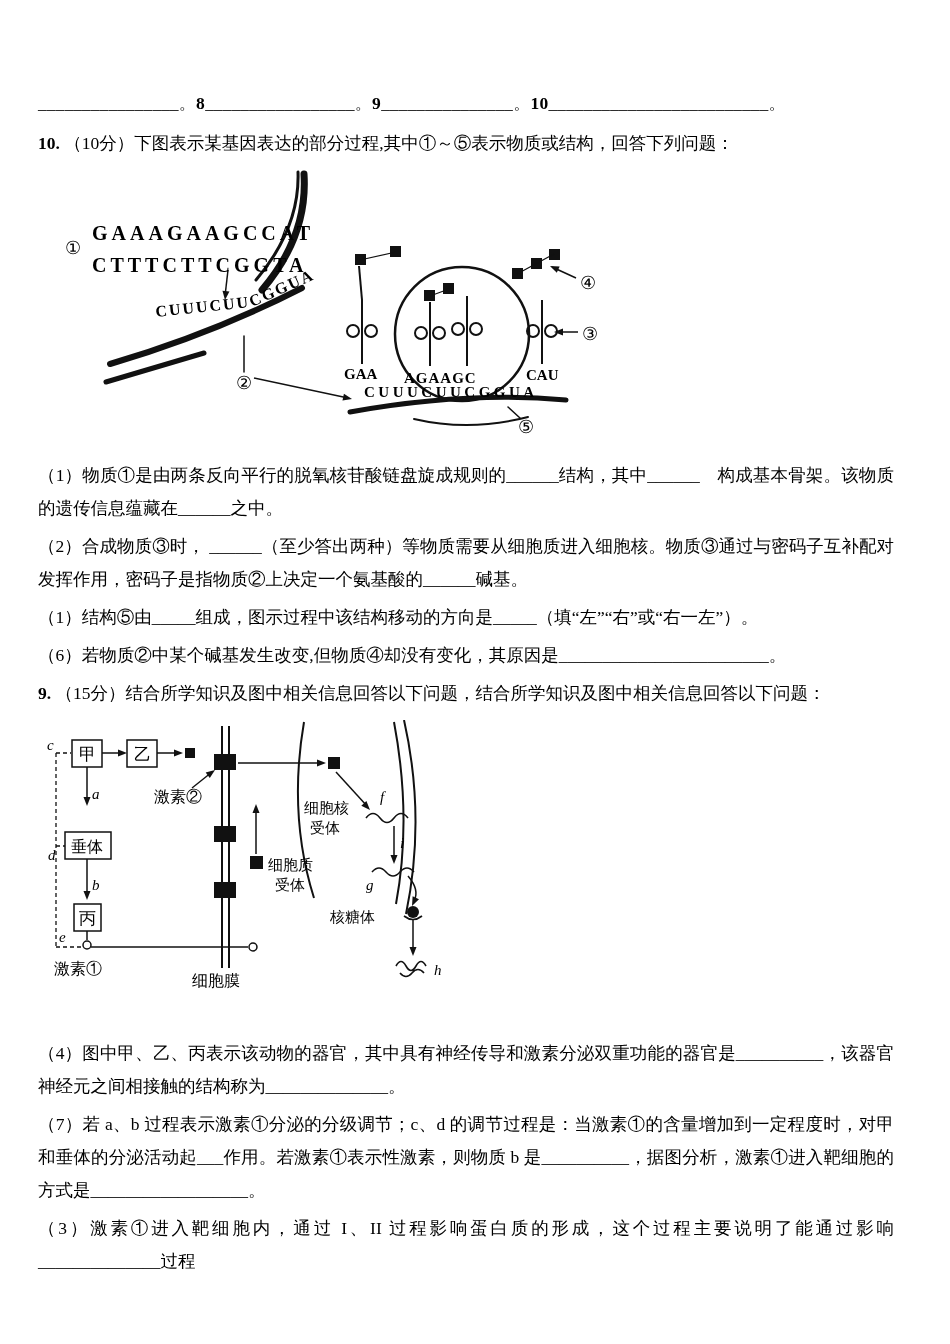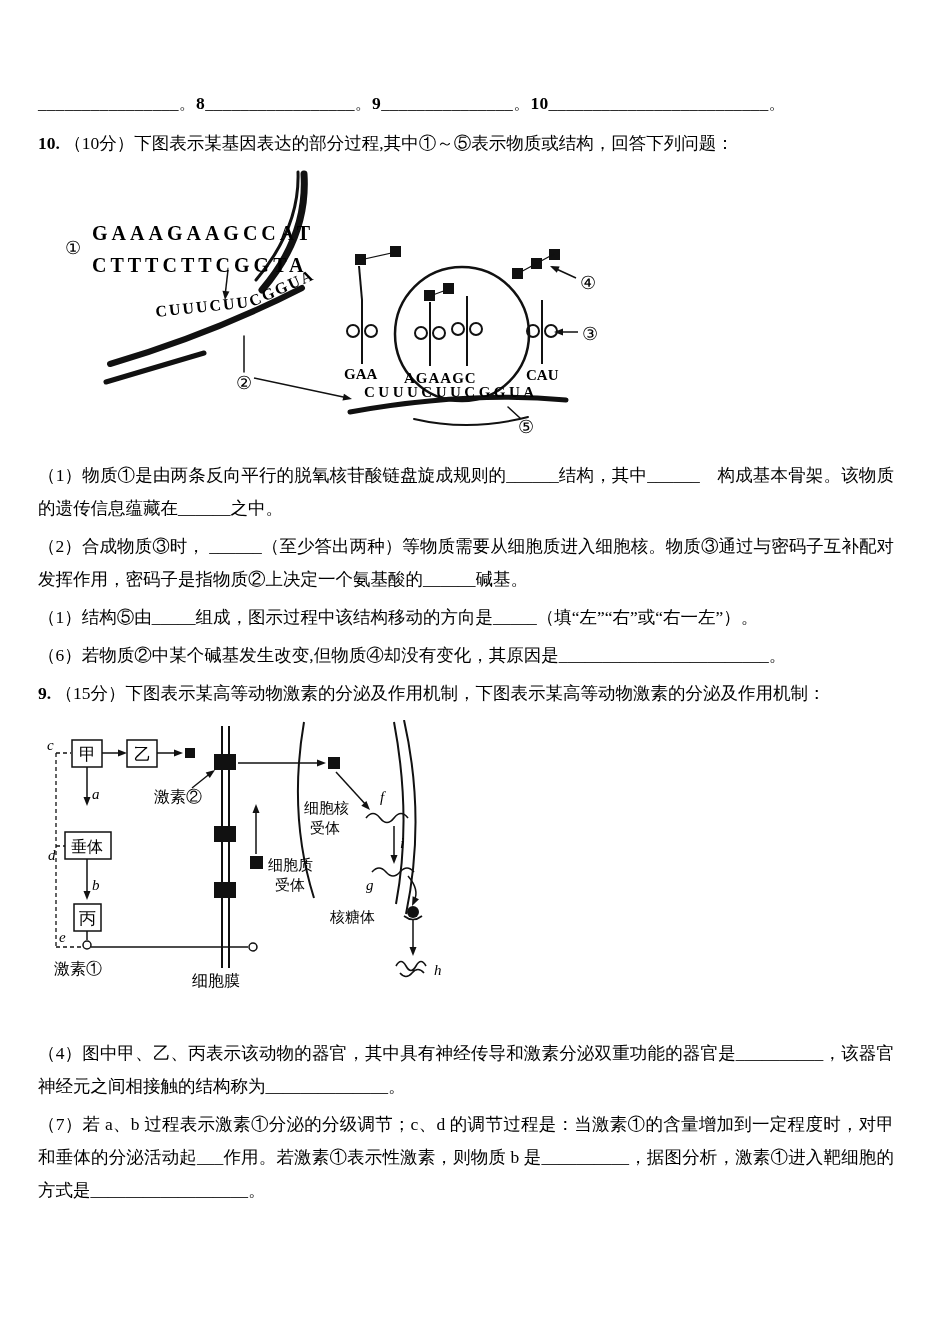--- a/index.html
+++ b/index.html
@@ -118,21 +118,21 @@
       <text x="312" y="231" font-size="15" font-weight="bold" letter-spacing="3.5">CUUUCUUCGGUA</text>
       <text x="466" y="267" font-size="18">⑤</text>
     </svg>
   </div>
 
   <p class="q item">（1）物质①是由两条反向平行的脱氧核苷酸链盘旋成规则的______结构，其中______　构成基本骨架。该物质的遗传信息蕴藏在______之中。</p>
   <p class="q item">（2）合成物质③时， ______（至少答出两种）等物质需要从细胞质进入细胞核。物质③通过与密码子互补配对发挥作用，密码子是指物质②上决定一个氨基酸的______碱基。</p>
   <p class="q item">（1）结构⑤由_____组成，图示过程中该结构移动的方向是_____（填“左”“右”或“右一左”）。</p>
   <p class="q item">（6）若物质②中某个碱基发生改变,但物质④却没有变化，其原因是________________________。</p>
 
-  <p class="q title item"><b class="qnum">9.</b>&nbsp;<span>（15分）下图表示某高等动物激素的分泌及作用机制，下图表示某高等动物激素的分泌及作用机制：</span></p>
+  <p class="q title item"><b class="qnum">9.</b>&nbsp;<span>（15分）结合所学知识及图中相关信息回答以下问题，结合所学知识及图中相关信息回答以下问题：</span></p>
 
   <div class="figure2">
     <svg width="540" height="295" viewBox="0 0 540 295">
 
       <g stroke="#111" stroke-width="1.3" stroke-dasharray="4 3" fill="none">
         <line x1="14" y1="33" x2="14" y2="227"></line>
         <line x1="14" y1="33" x2="29" y2="33"></line>
         <line x1="14" y1="126" x2="23" y2="126"></line>
         <line x1="14" y1="227" x2="40" y2="227"></line>
       </g>
@@ -245,14 +245,15 @@
       <text x="338" y="82" font-size="15" font-style="italic">f</text>
       <text x="358" y="128" font-size="15" font-style="italic">i</text>
       <text x="324" y="170" font-size="15" font-style="italic">g</text>
       <text x="288" y="202" font-size="15">核糖体</text>
       <text x="392" y="255" font-size="15" font-style="italic">h</text>
     </svg>
   </div>
 
   <p class="q item">（4）图中甲、乙、丙表示该动物的器官，其中具有神经传导和激素分泌双重功能的器官是__________，该器官神经元之间相接触的结构称为______________。</p>
   <p class="q item">（7）若 a、b 过程表示激素①分泌的分级调节；c、d 的调节过程是：当激素①的含量增加到一定程度时，对甲和垂体的分泌活动起___作用。若激素①表示性激素，则物质 b 是__________，据图分析，激素①进入靶细胞的方式是__________________。</p>
+  <p class="q item">（3）激素①进入靶细胞内，通过 I、II 过程影响蛋白质的形成，这个过程主要说明了能通过影响______________过程</p>
 
 </div>
 
 </body></html>

